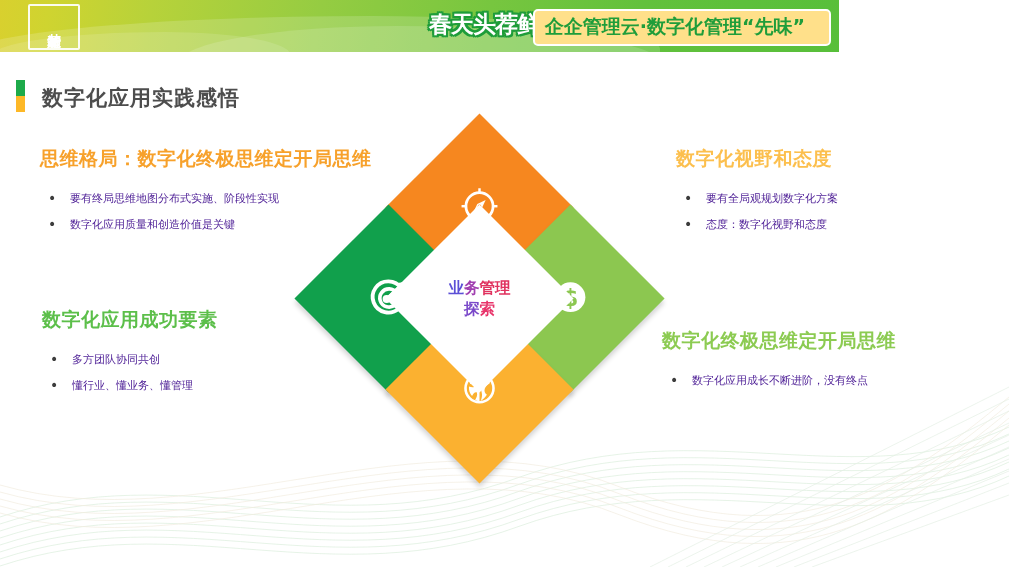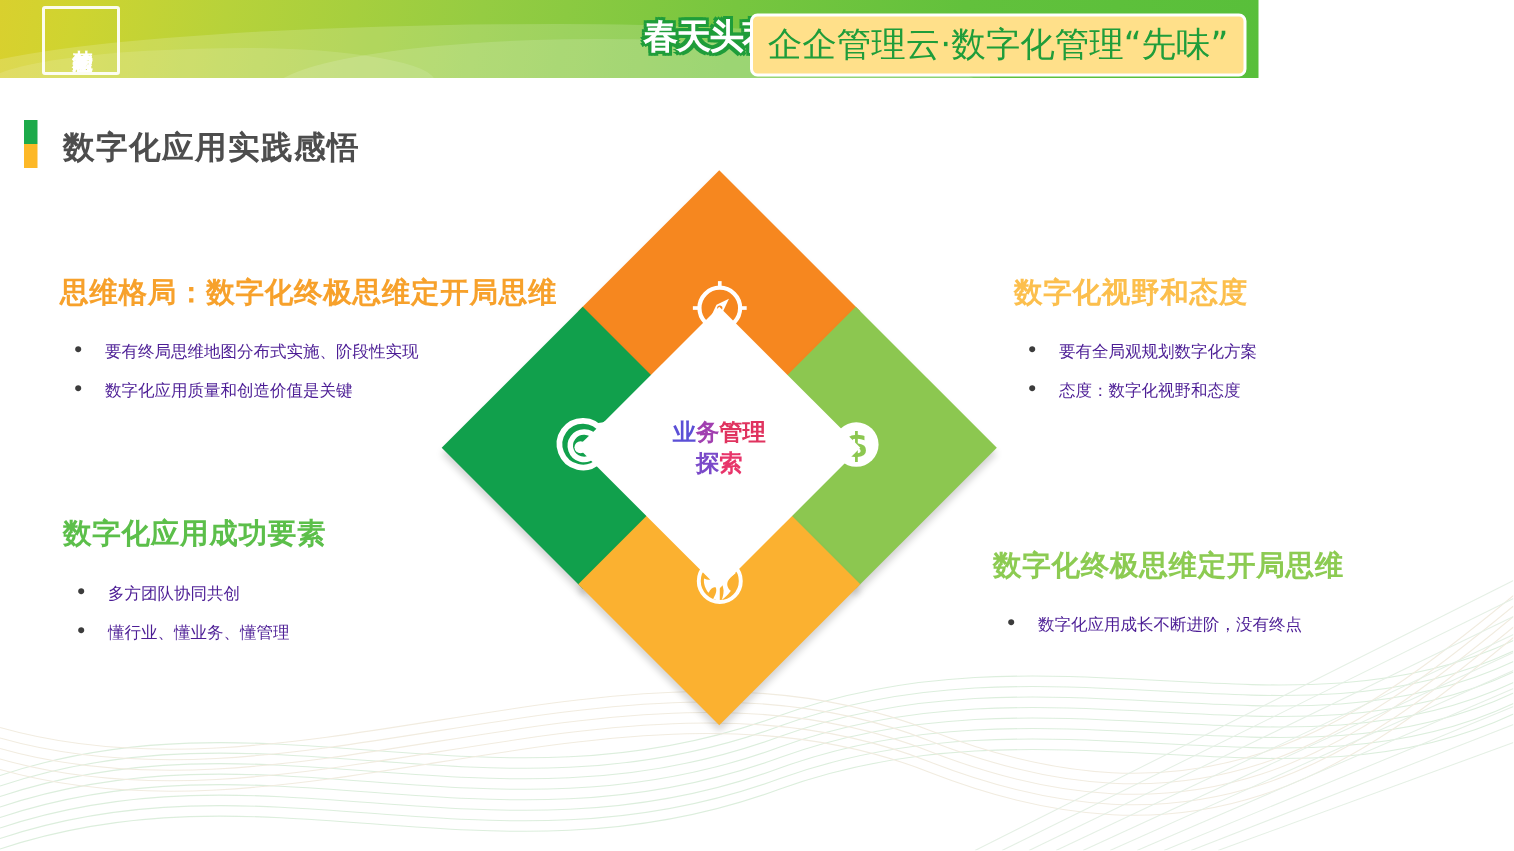--- a/index.html
+++ b/index.html
@@ -58,22 +58,22 @@
       -2px 0 0 #1f9d3a, 2px 0 0 #1f9d3a, 0 -2px 0 #1f9d3a, 0 2px 0 #1f9d3a,
       -2px -2px 0 #1f9d3a, 2px -2px 0 #1f9d3a, -2px 2px 0 #1f9d3a, 2px 2px 0 #1f9d3a;
     white-space:nowrap;
     font-family:"DejaVu Sans","Liberation Sans",sans-serif;
   }
   .brand-pill {
     position:absolute; right:8px; top:9px;
     background:#ffe08a;
     border:2px solid #ffffff;
     border-radius:5px;
-    padding:3px 10px 4px 10px;
-    color:#1f9d3a; font-weight:normal; font-size:23px;
+    padding:3px 24px 4px 10px;
+    color:#1f9d3a; font-weight:bold; font-size:19px;
     white-space:nowrap; letter-spacing:0px;
     font-family:"DejaVu Sans","Liberation Sans",sans-serif;
   }
 
   
   .title-bar { position:absolute; left:16px; top:80px; width:9px; height:32px; }
   .title-bar .g { height:16px; background:#1daa4a; }
   .title-bar .o { height:16px; background:#fdb827; }
   .slide-title {
     position:absolute; left:42px; top:84px;
@@ -81,21 +81,20 @@
     letter-spacing:1px;
     font-family:"DejaVu Sans","Liberation Sans",sans-serif;
   }
 
   
   .quad { position:absolute; }
   .quad h3 {
     font-size:19px; font-weight:bold; letter-spacing:0.5px;
     white-space:nowrap; margin-bottom:14px;
     font-family:"DejaVu Sans","Liberation Sans",sans-serif;
-    margin-top:36px;
   }
   .quad ul { list-style:none; }
   .quad li {
     font-size:11px; color:#4c1d95; line-height:26px;
     position:relative; padding-left:30px; white-space:nowrap;
     font-family:"DejaVu Sans","Liberation Sans",sans-serif;
   }
   .quad li:before {
     content:"\2022"; position:absolute; left:8px; top:-1px;
     color:#3c3c3c; font-size:14px;

